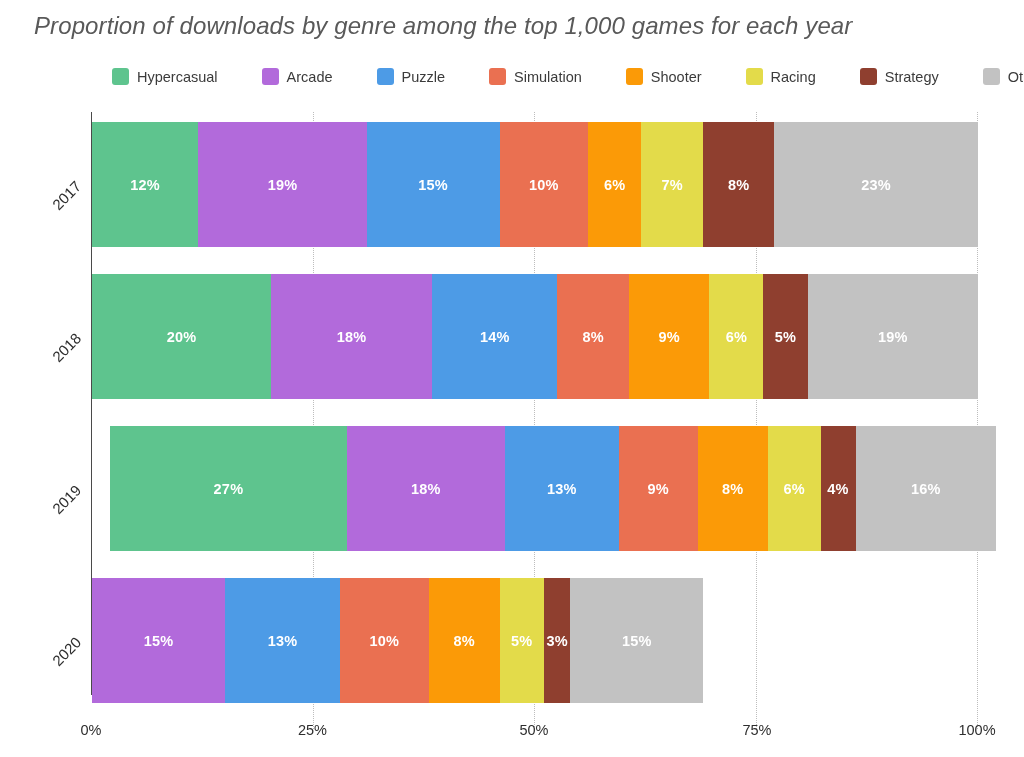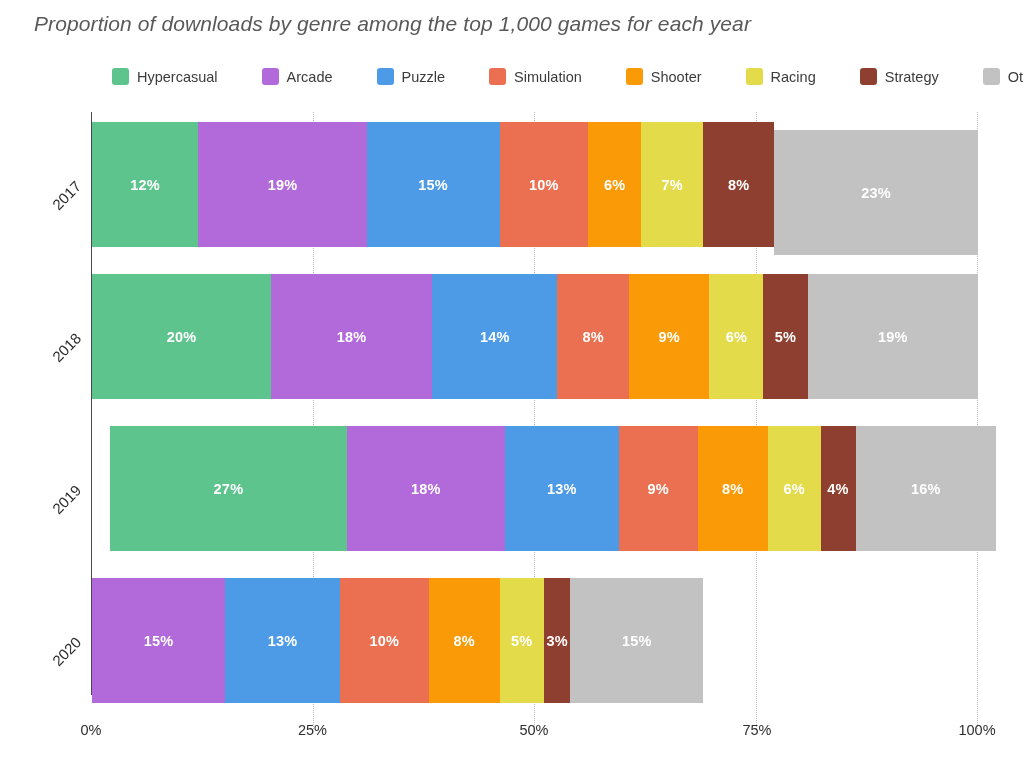--- a/index.html
+++ b/index.html
@@ -13,21 +13,21 @@
     font-family: "Liberation Sans", sans-serif;
     overflow: hidden;
     position: relative;
   }
 
   
   #chart-title {
     position: absolute;
     left: 34px;
     top: 12px;
-    font-size: 21px;
+    font-size: 24px;
     font-style: italic;
     color: #595959;
     letter-spacing: 0.1px;
     white-space: nowrap;
   }
 
   
   #legend {
     position: absolute;
     left: 112px;
@@ -201,21 +201,21 @@
         </div>
         <div class="segment" style="background: rgb(251, 154, 7); width: 6%;">
           <span class="segment-label">6%</span>
         </div>
         <div class="segment" style="background: rgb(227, 219, 74); width: 7%;">
           <span class="segment-label">7%</span>
         </div>
         <div class="segment" style="background: rgb(143, 63, 47); width: 8%;">
           <span class="segment-label">8%</span>
         </div>
-        <div class="segment" style="background: rgb(194, 194, 194); width: 23%; margin-top: 8px;">
+        <div class="segment" style="background: rgb(194, 194, 194); width: 23%;">
           <span class="segment-label">23%</span>
         </div>
       </div>
       <div class="bar-row" style="top: 162px;">
         <div class="segment" style="background: rgb(94, 196, 142); width: 20.202%;">
           <span class="segment-label">20%</span>
         </div>
         <div class="segment" style="background: rgb(178, 106, 219); width: 18.1818%;">
           <span class="segment-label">18%</span>
         </div>

